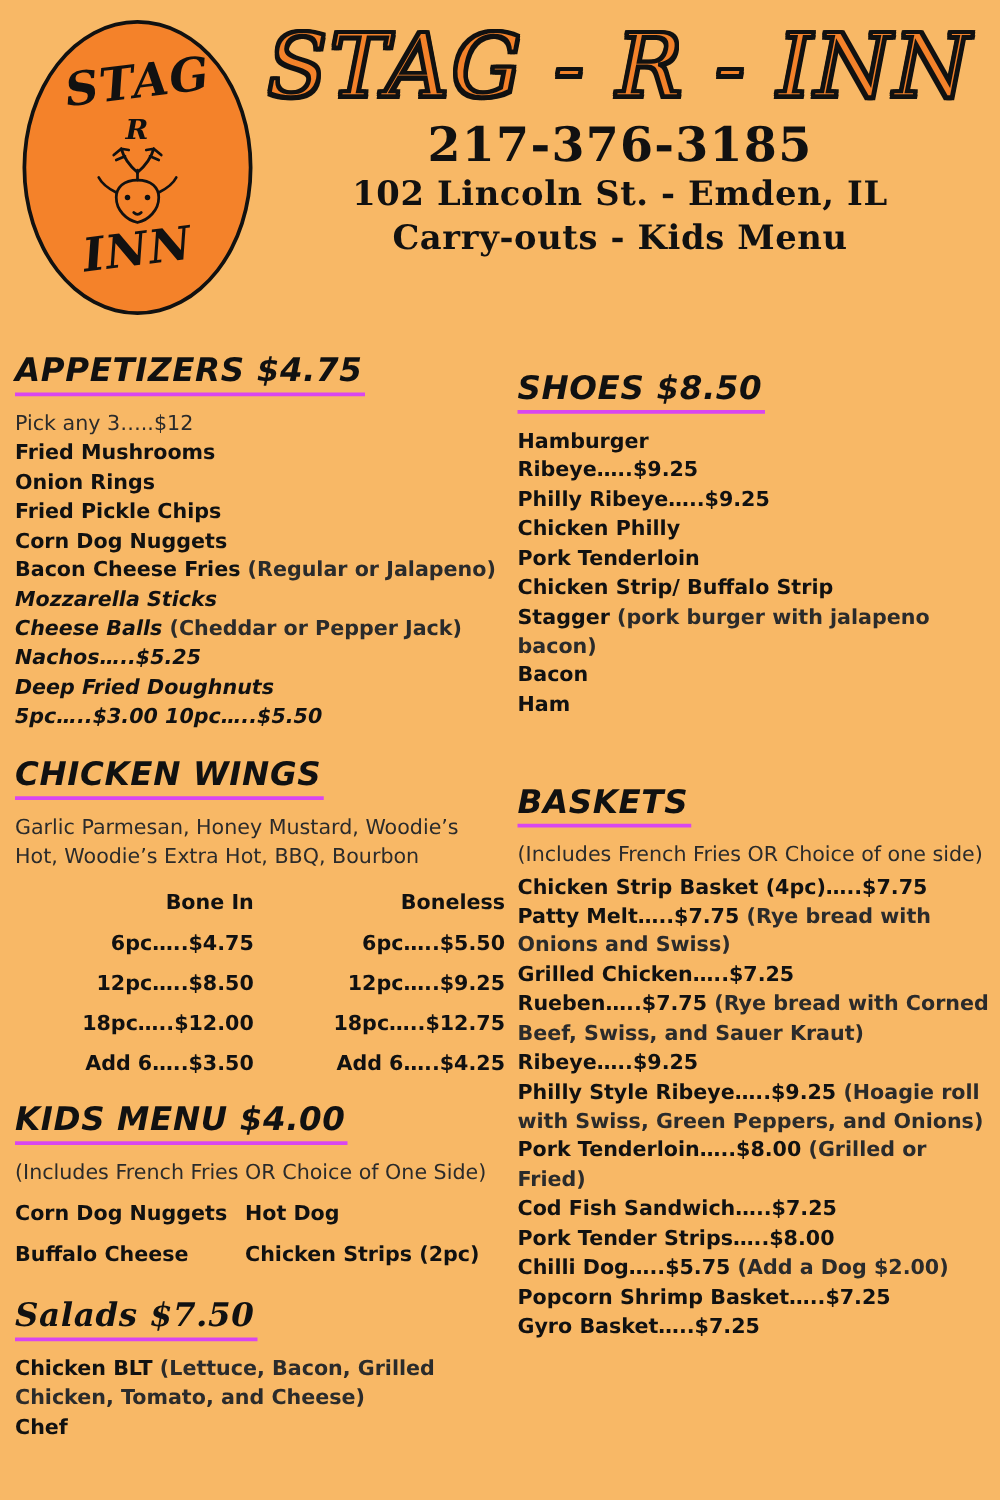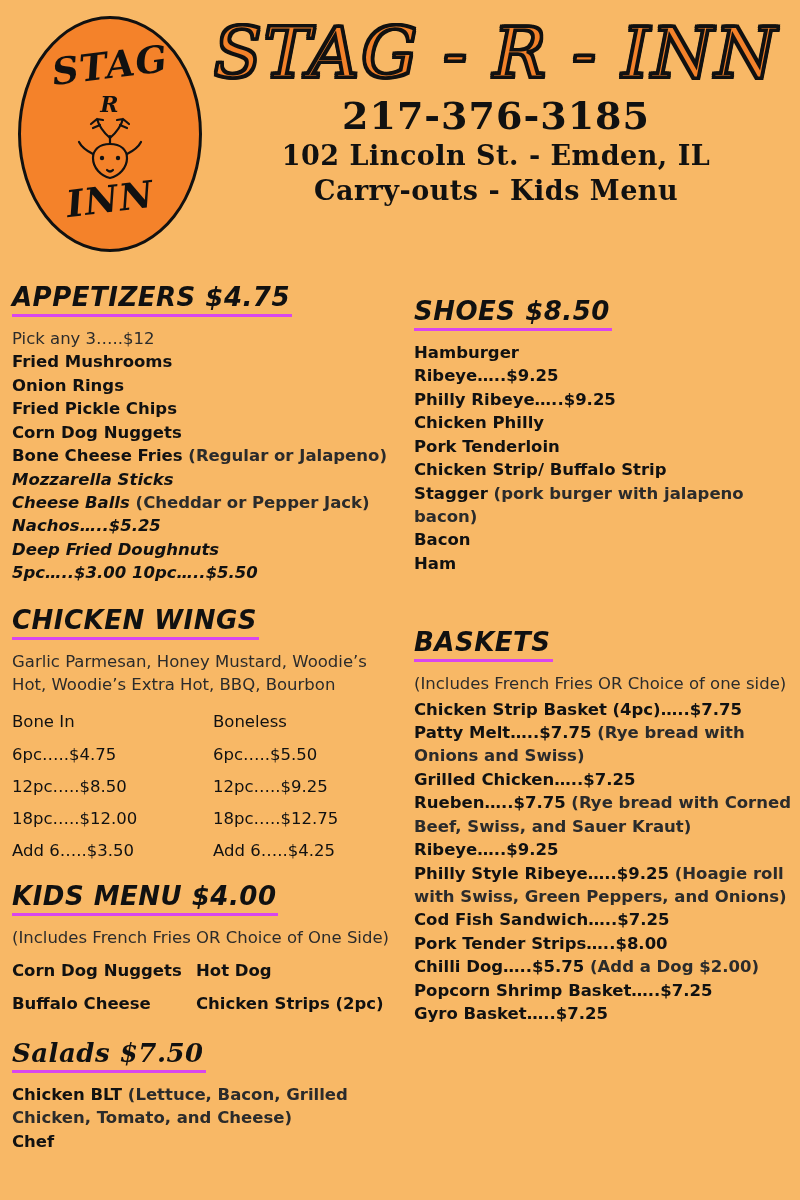--- a/index.html
+++ b/index.html
@@ -176,22 +176,23 @@
   
   .wing-grid {
     display: grid;
     grid-template-columns: 1fr 1fr;
     column-gap: 10px;
     row-gap: 0px;
     margin-top: 6px;
   }
   .wing-grid div {
     font-size: 16.5px;
-    font-weight: normal;
+    font-weight: bold;
     line-height: 1.95;
+    text-align: right;
   }
   .wing-head {
     margin-top: 4px;
   }
 
   .kids-grid {
     display: grid;
     grid-template-columns: 184px 1fr;
     row-gap: 0;
     margin-top: 4px;
@@ -245,21 +246,21 @@
 
     <div class="col col-left">
 
       <div class="sec">
         <h2 class="section">APPETIZERS $4.75</h2>
         <div class="line plain">Pick any 3…..$12</div>
         <div class="line">Fried Mushrooms</div>
         <div class="line">Onion Rings</div>
         <div class="line">Fried Pickle Chips</div>
         <div class="line">Corn Dog Nuggets</div>
-        <div class="line"><span>Bone Cheese Fries</span><span class="note"> (Regular or Jalapeno)</span></div>
+        <div class="line"><span>Bacon Cheese Fries</span><span class="note"> (Regular or Jalapeno)</span></div>
         <div class="line ital">Mozzarella Sticks</div>
         <div class="line ital"><span>Cheese Balls</span><span class="note" style="font-style:normal"> (Cheddar or Pepper Jack)</span></div>
         <div class="line ital">Nachos…..$5.25</div>
         <div class="line ital">Deep Fried Doughnuts</div>
         <div class="line ital">5pc…..$3.00 10pc…..$5.50</div>
       </div>
 
       <div class="sec" style="margin-top:20px">
         <h2 class="section">CHICKEN WINGS</h2>
         <div class="sub">Garlic Parmesan, Honey Mustard, Woodie’s Hot, Woodie’s Extra Hot, BBQ, Bourbon</div>
@@ -313,20 +314,21 @@
 
       <div class="sec" style="margin-top:52px">
         <h2 class="section">BASKETS</h2>
         <div class="sub">(Includes French Fries OR Choice of one side)</div>
         <div class="line">Chicken Strip Basket (4pc)…..$7.75</div>
         <div class="line"><span>Patty Melt…..$7.75</span><span class="note"> (Rye bread with Onions and Swiss)</span></div>
         <div class="line">Grilled Chicken…..$7.25</div>
         <div class="line"><span>Rueben…..$7.75</span><span class="note"> (Rye bread with Corned Beef, Swiss, and Sauer Kraut)</span></div>
         <div class="line">Ribeye…..$9.25</div>
         <div class="line"><span>Philly Style Ribeye…..$9.25</span><span class="note"> (Hoagie roll with Swiss, Green Peppers, and Onions)</span></div>
+        <div class="line"><span>Pork Tenderloin…..$8.00</span><span class="note"> (Grilled or Fried)</span></div>
         <div class="line">Cod Fish Sandwich…..$7.25</div>
         <div class="line">Pork Tender Strips…..$8.00</div>
         <div class="line"><span>Chilli Dog…..$5.75</span><span class="note"> (Add a Dog $2.00)</span></div>
         <div class="line">Popcorn Shrimp Basket…..$7.25</div>
         <div class="line">Gyro Basket…..$7.25</div>
       </div>
 
     </div>
   </div>
 </div>

